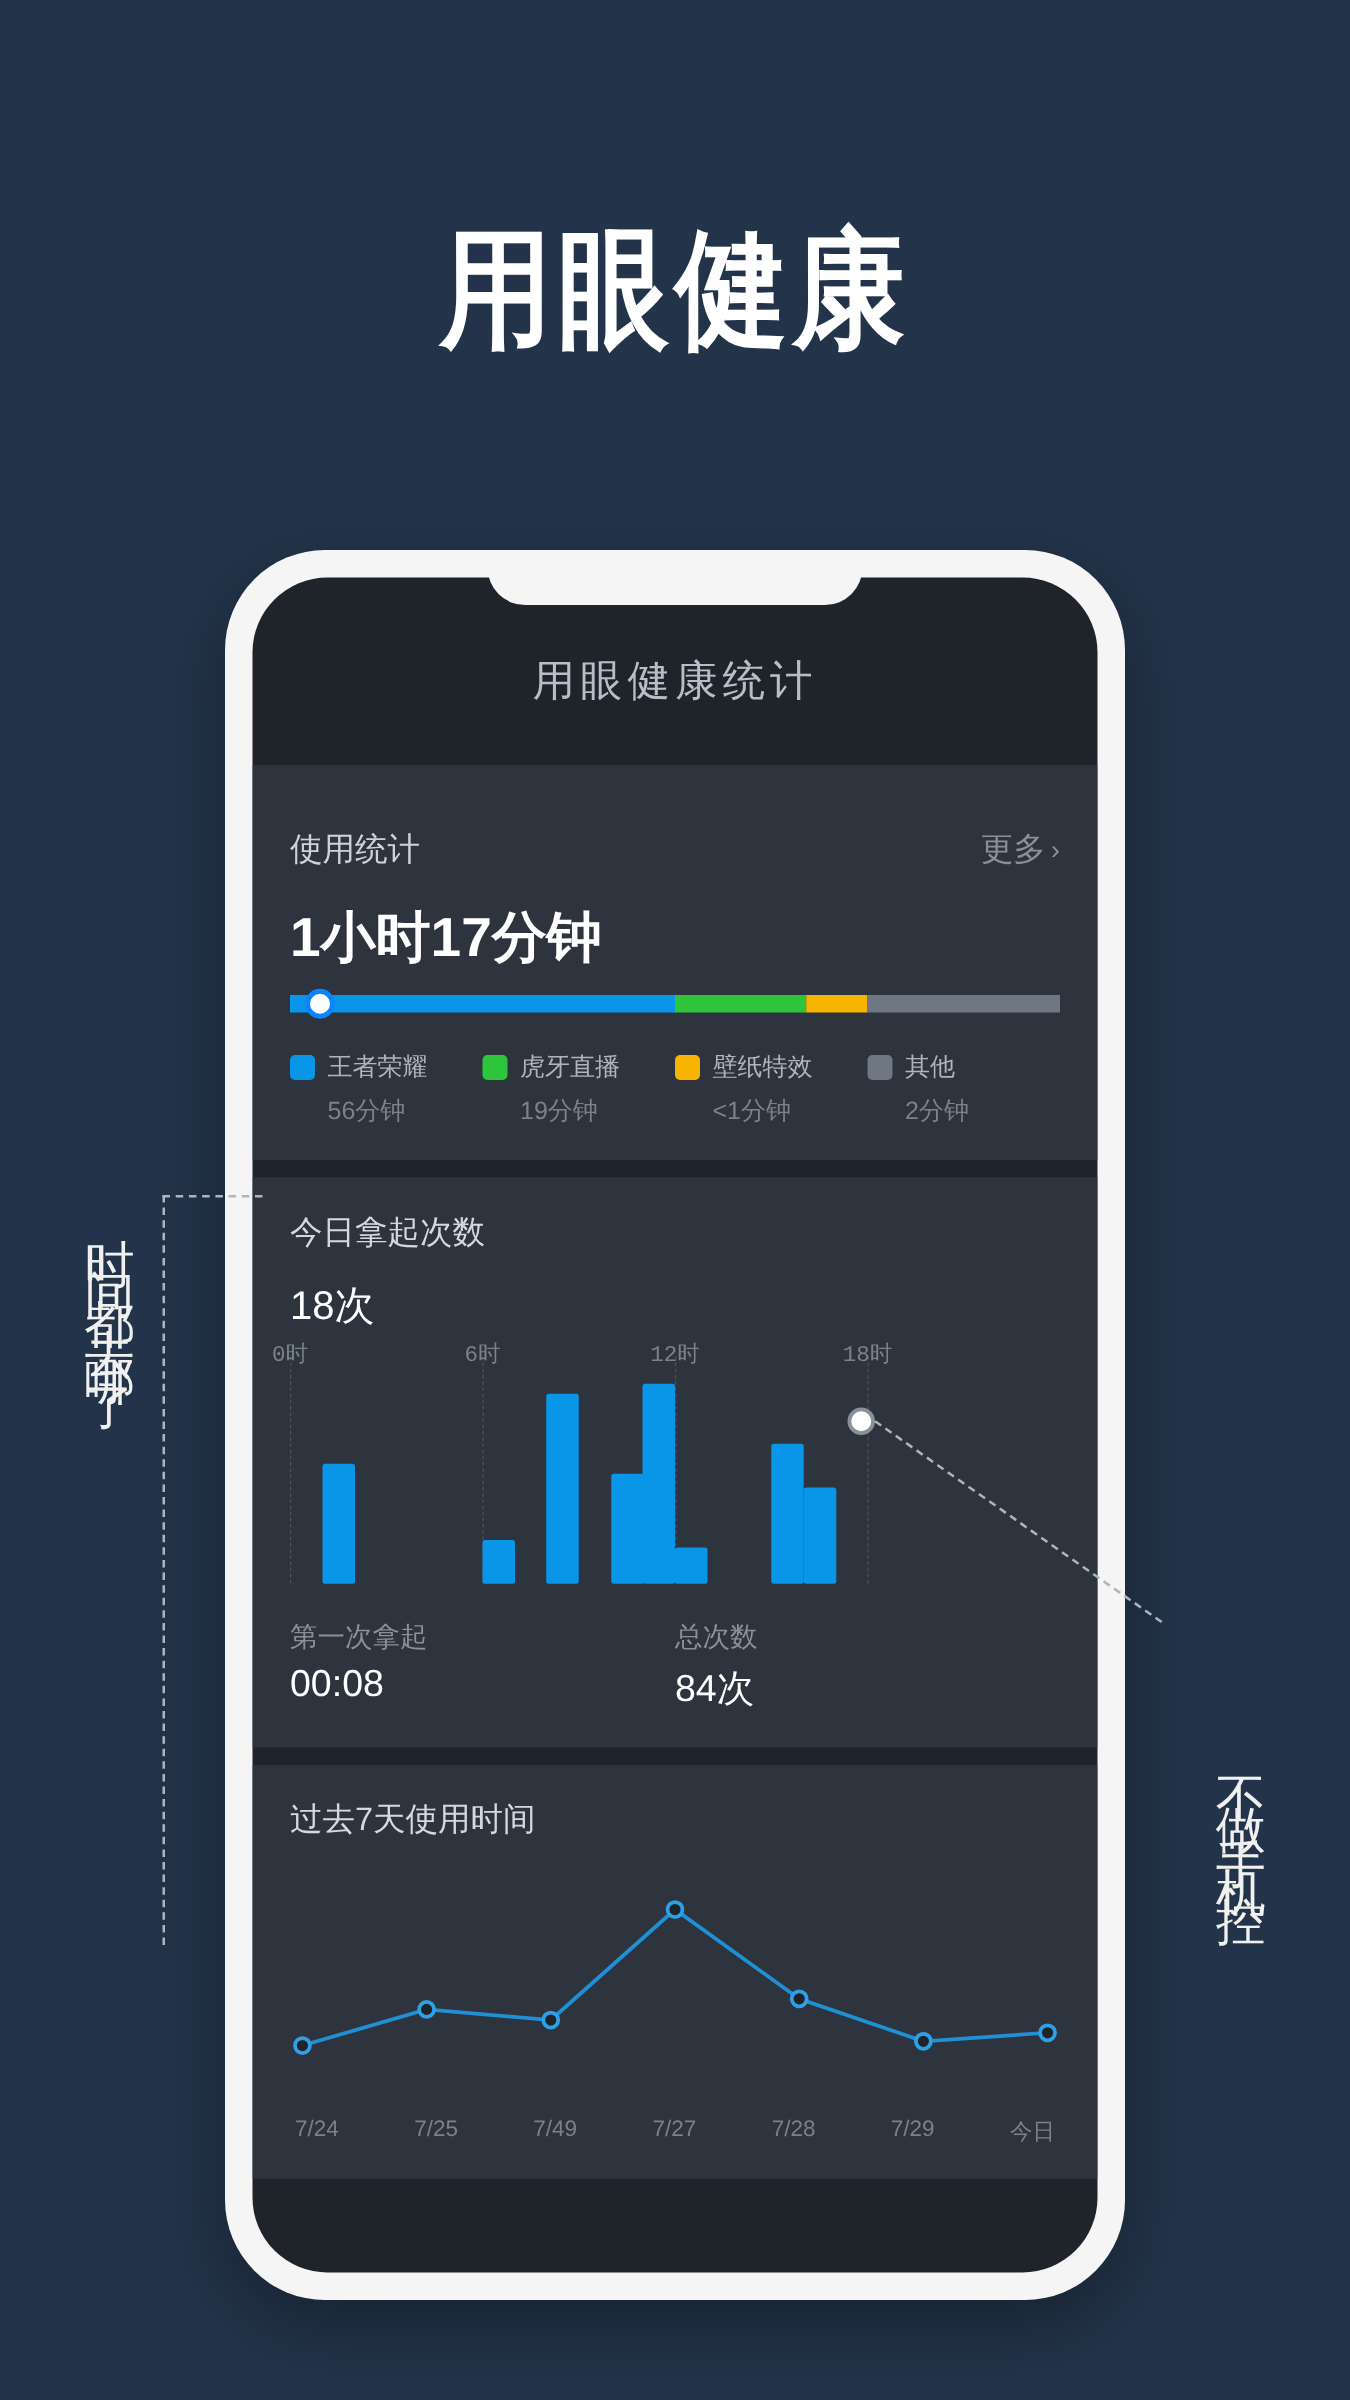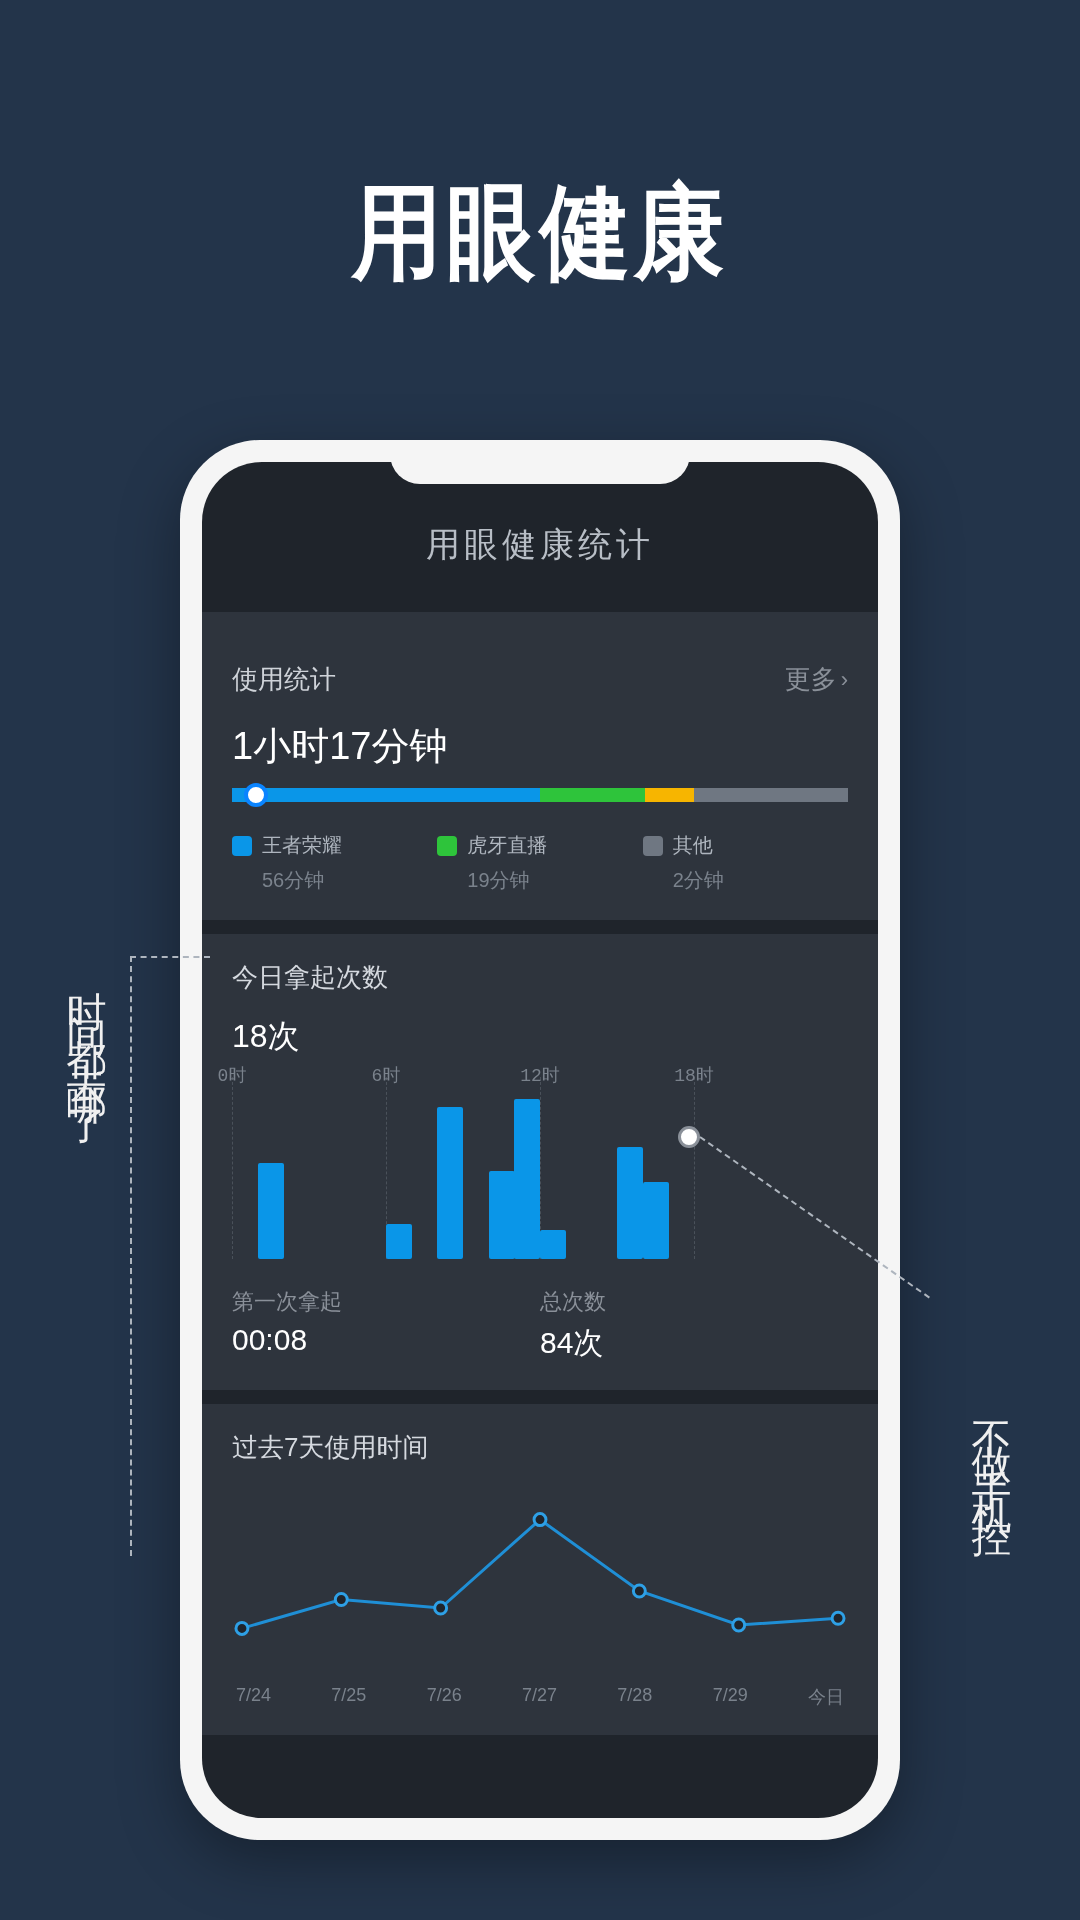--- a/index.html
+++ b/index.html
@@ -73,22 +73,22 @@
   justify-content: space-between;
   align-items: center;
   font-size: 26px;
   margin-top: 24px;
 }
 .card-hdr-title { color: #cfd3d9; }
 .more { color: #8a9099; display: flex; align-items: center; gap: 4px; }
 .chev { font-size: 22px; color: #8a9099; }
 .big-time {
   color: #fff;
-  font-size: 38px;
-  font-weight: 400;
+  font-size: 44px;
+  font-weight: 700;
   margin: 24px 0 16px;
 }
 .seg-bar {
   position: relative;
   display: flex;
   height: 14px;
   border-radius: 2px;
   overflow: visible;
   margin-bottom: 30px;
 }
@@ -209,20 +209,27 @@
                 <span class="legend-name">王者荣耀</span>
               </div>
               <div class="legend-sub">56分钟</div>
             </div>
             <div class="legend-item">
               <div class="legend-top">
                 <span class="swatch" style="background:#2ec43b"></span>
                 <span class="legend-name">虎牙直播</span>
               </div>
               <div class="legend-sub">19分钟</div>
+            </div>
+            <div class="legend-item">
+              <div class="legend-top">
+                <span class="swatch" style="background:#f7b500"></span>
+                <span class="legend-name">壁纸特效</span>
+              </div>
+              <div class="legend-sub">&lt;1分钟</div>
             </div>
             <div class="legend-item">
               <div class="legend-top">
                 <span class="swatch" style="background:#6f7782"></span>
                 <span class="legend-name">其他</span>
               </div>
               <div class="legend-sub">2分钟</div>
             </div>
           </div>
       </div>
@@ -273,21 +280,21 @@
               <circle cx="110" cy="120.5" r="6" fill="#1f242b" stroke="#2ea0e6" stroke-width="3"></circle>
               <circle cx="210" cy="129" r="6" fill="#1f242b" stroke="#2ea0e6" stroke-width="3"></circle>
               <circle cx="310" cy="40.599999999999994" r="6" fill="#1f242b" stroke="#2ea0e6" stroke-width="3"></circle>
               <circle cx="410" cy="112" r="6" fill="#1f242b" stroke="#2ea0e6" stroke-width="3"></circle>
               <circle cx="510" cy="146" r="6" fill="#1f242b" stroke="#2ea0e6" stroke-width="3"></circle>
               <circle cx="610" cy="139.2" r="6" fill="#1f242b" stroke="#2ea0e6" stroke-width="3"></circle>
             </svg>
           <div class="xaxis" id="xaxis">
               <span>7/24</span>
               <span>7/25</span>
-              <span>7/26</span>
+              <span>7/49</span>
               <span>7/27</span>
               <span>7/28</span>
               <span>7/29</span>
               <span>今日</span>
             </div>
         </div>
       </div>
     </div>
 
   </div>

